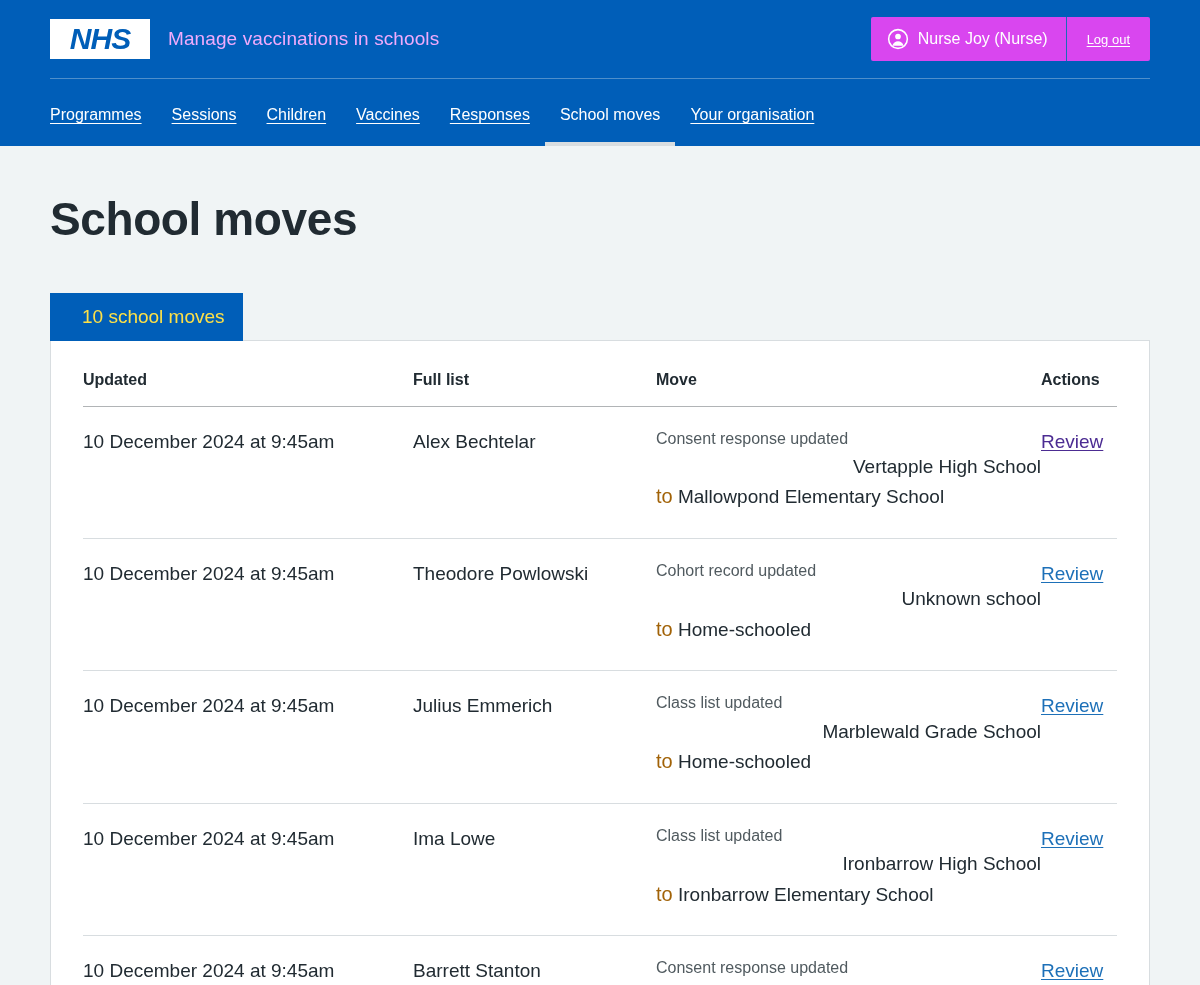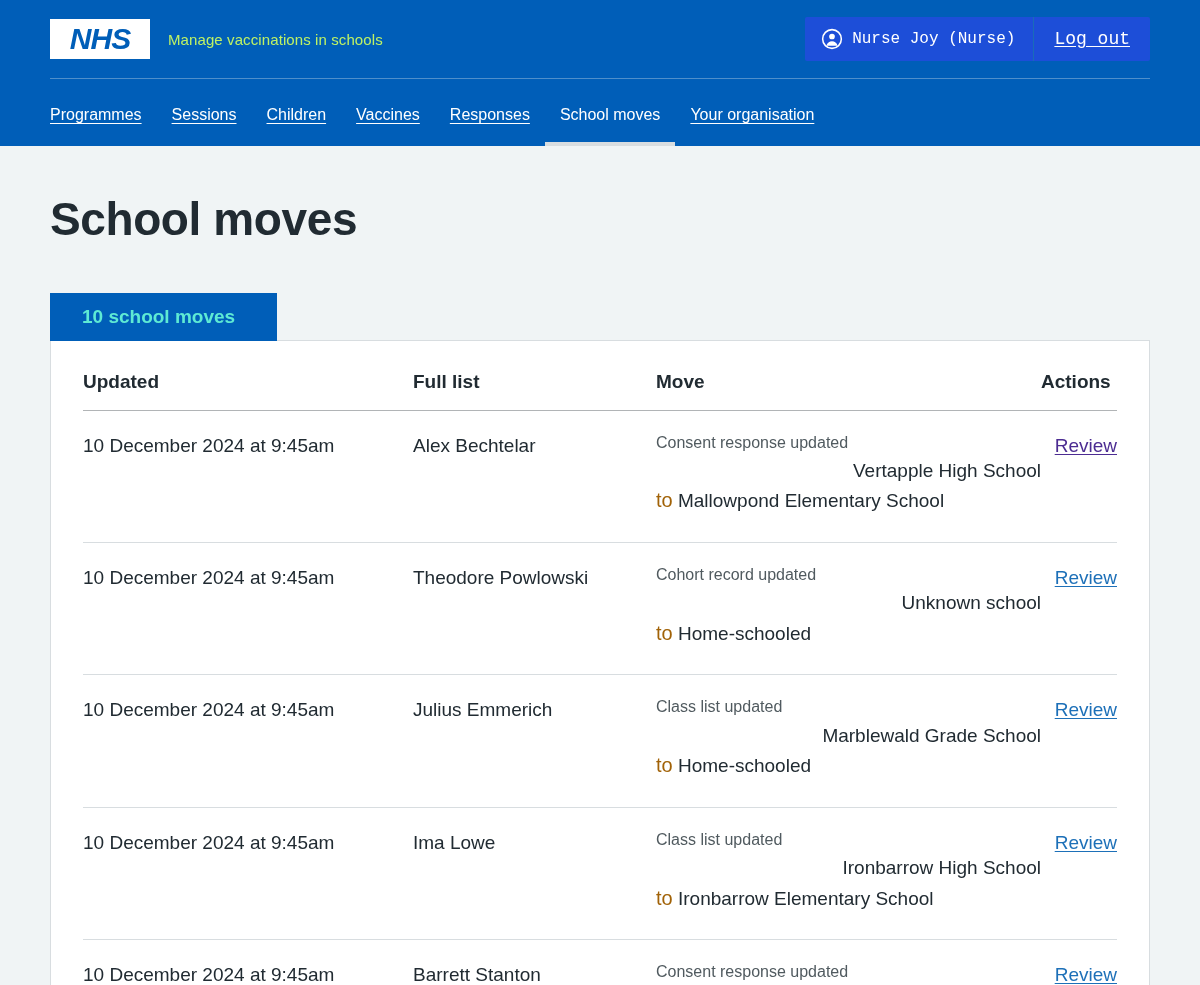--- a/index.html
+++ b/index.html
@@ -44,33 +44,32 @@
     font-size: 30px;
     letter-spacing: -1px;
     width: 100px;
     height: 40px;
     display: flex;
     align-items: center;
     justify-content: center;
     line-height: 1;
   }
   .service-name {
-    color: #bef264;
-    font-size: 15px;
+    color: #f0abfc;
+    font-size: 19px;
     font-weight: 400;
     letter-spacing: 0.1px;
   }
   .header-right {
     display: flex;
     align-items: stretch;
-    background: #1d4ed8;
+    background: #d946ef;
     height: 44px;
     border-radius: 2px;
     overflow: hidden;
-    font-family: Liberation Mono, monospace;
   }
   .account-chip {
     display: flex;
     align-items: center;
     gap: 9px;
     color: #ffffff;
     font-size: 16px;
     padding: 0 18px 0 16px;
     white-space: nowrap;
     border-right: 1px solid #1a6cb8;
@@ -79,21 +78,21 @@
     display: inline-flex;
     width: 22px;
     height: 22px;
     flex: none;
   }
   .logout-link {
     display: flex;
     align-items: center;
     padding: 0 20px;
     color: #ffffff;
-    font-size: 18px;
+    font-size: 13px;
     text-decoration: underline;
     text-underline-offset: 2px;
     white-space: nowrap;
     cursor: pointer;
   }
 
   .header-divider {
     width: 1100px;
     margin: 0 auto;
     height: 1px;
@@ -146,24 +145,24 @@
     line-height: 1.1;
   }
 
   
   .tabs-block {
     margin-top: 48px;
   }
   .tab-badge {
     display: inline-block;
     background: #005eb8;
-    color: #5eead4;
+    color: #fde047;
     font-size: 19px;
-    font-weight: bold;
-    padding: 14px 42px 15px 32px;
+    font-weight: normal;
+    padding: 14px 18px 15px 32px;
     position: relative;
     z-index: 2;
     line-height: 1;
     cursor: pointer;
   }
   .panel {
     background: #ffffff;
     border: 1px solid #d8dde0;
     margin-top: -1px;
     padding: 30px 32px 0 32px;
@@ -171,42 +170,42 @@
   }
 
   
   table.moves {
     width: 100%;
     border-collapse: collapse;
     table-layout: fixed;
   }
   table.moves th {
     text-align: left;
-    font-size: 19px;
+    font-size: 16px;
     font-weight: bold;
     color: #212b32;
     padding: 0 0 17px 0;
     border-bottom: 1px solid #b1b4b6;
     vertical-align: top;
   }
   th.col-updated { width: 330px; }
   th.col-name    { width: 243px; }
   th.col-move    { width: 385px; }
   th.col-actions { width: auto; text-align: right; }
 
   table.moves td {
     font-size: 19px;
     color: #212b32;
     padding: 21px 0 26px 0;
     border-bottom: 1px solid #d8dde0;
     vertical-align: top;
     line-height: 1.45;
   }
   table.moves tr:last-child td { border-bottom: 1px solid #d8dde0; }
-  td.cell-actions { text-align: right; }
+  td.cell-actions { text-align: left; }
 
   .move-reason {
     color: #505a5f;
     font-size: 16px;
     display: block;
     line-height: 1.4;
     margin-bottom: 3px;
   }
   .move-from {
     display: block;

